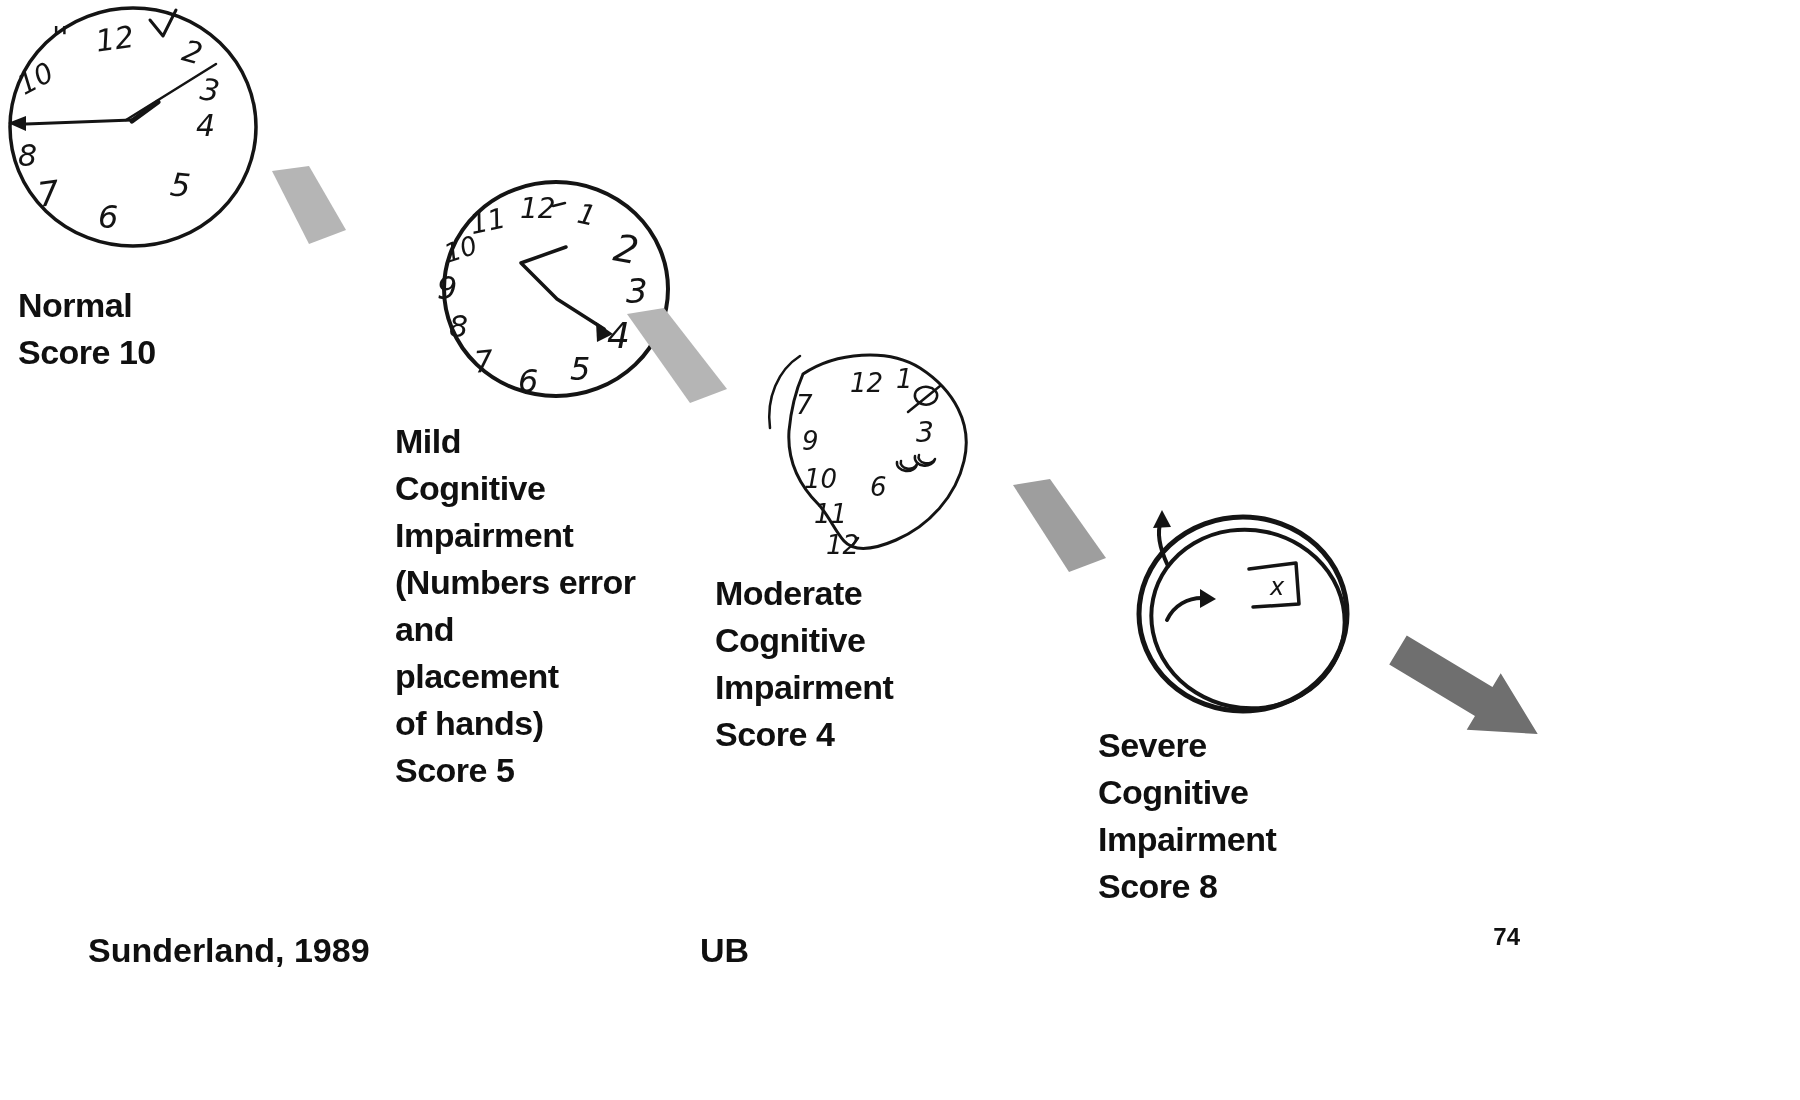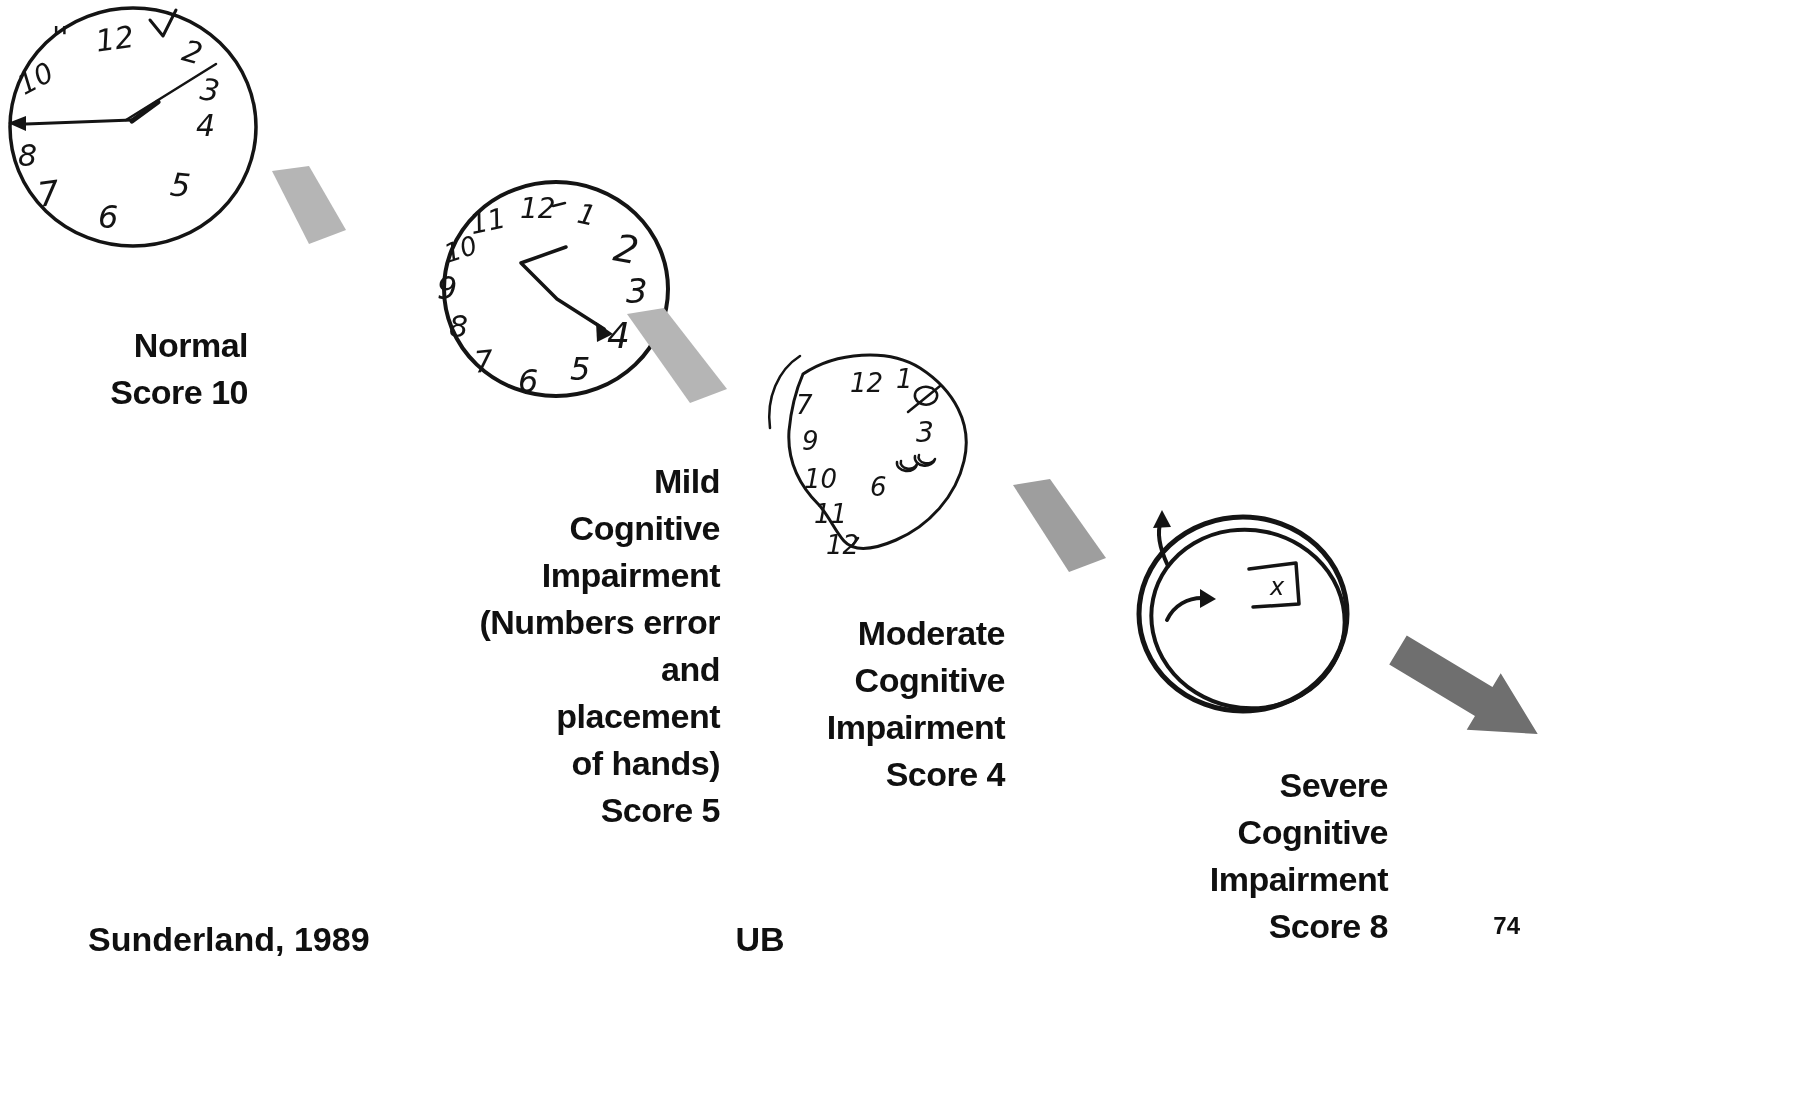--- a/index.html
+++ b/index.html
@@ -10,31 +10,31 @@
     overflow:hidden;
   }
   .diagram-svg { position:absolute; left:0; top:0; width:1800px; height:1100px; }
   .ink   { stroke:var(--ink,#141414); fill:none; stroke-linecap:round; stroke-linejoin:round; }
   .ink-fill { fill:var(--ink,#141414); stroke:none; }
   text.hand { font-family:"DejaVu Sans", sans-serif; font-style:italic; fill:var(--ink,#141414); }
   .connector-light { fill:var(--connector-light,#b5b5b5); }
   .connector-mid   { fill:var(--connector-mid,#9e9e9e); }
   .big-arrow       { fill:var(--arrow-dark,#6f6f6f); }
   .stage-label {
-    position:absolute; text-align:right; white-space:pre-line;
+    position:absolute; text-align:left; white-space:pre-line;
     font-weight:bold; font-size:34px; line-height:47px;
-    color:var(--text,#101010); letter-spacing:-0.5px;margin-top:40px;
+    color:var(--text,#101010); letter-spacing:-0.5px;
   }
   .label-normal   { left:18px;   top:282px; width:230px; }
   .label-mild     { left:395px;  top:418px; width:325px; }
   .label-moderate { left:715px;  top:570px; width:290px; }
   .label-severe   { left:1098px; top:722px; width:290px; }
-  .footer-text { position:absolute; font-weight:bold; font-size:34px; color:var(--text,#101010); }
+  .footer-text { position:absolute; font-weight:bold; font-size:34px; color:var(--text,#101010);margin-top:11px; }
   .footer-citation { left:88px;  top:920px; }
-  .footer-center   { left:700px; top:920px; width:120px; text-align:center; }
+  .footer-center   { left:700px; top:920px; width:120px; }
   .footer-page     { left:1450px; top:912px; width:70px; text-align:right; font-size:24px; }
 </style>
 </head>
 <body>
 
 <div class="slide">
 
   <svg class="diagram-svg" viewBox="0 0 1800 1100">
 
     <g>

